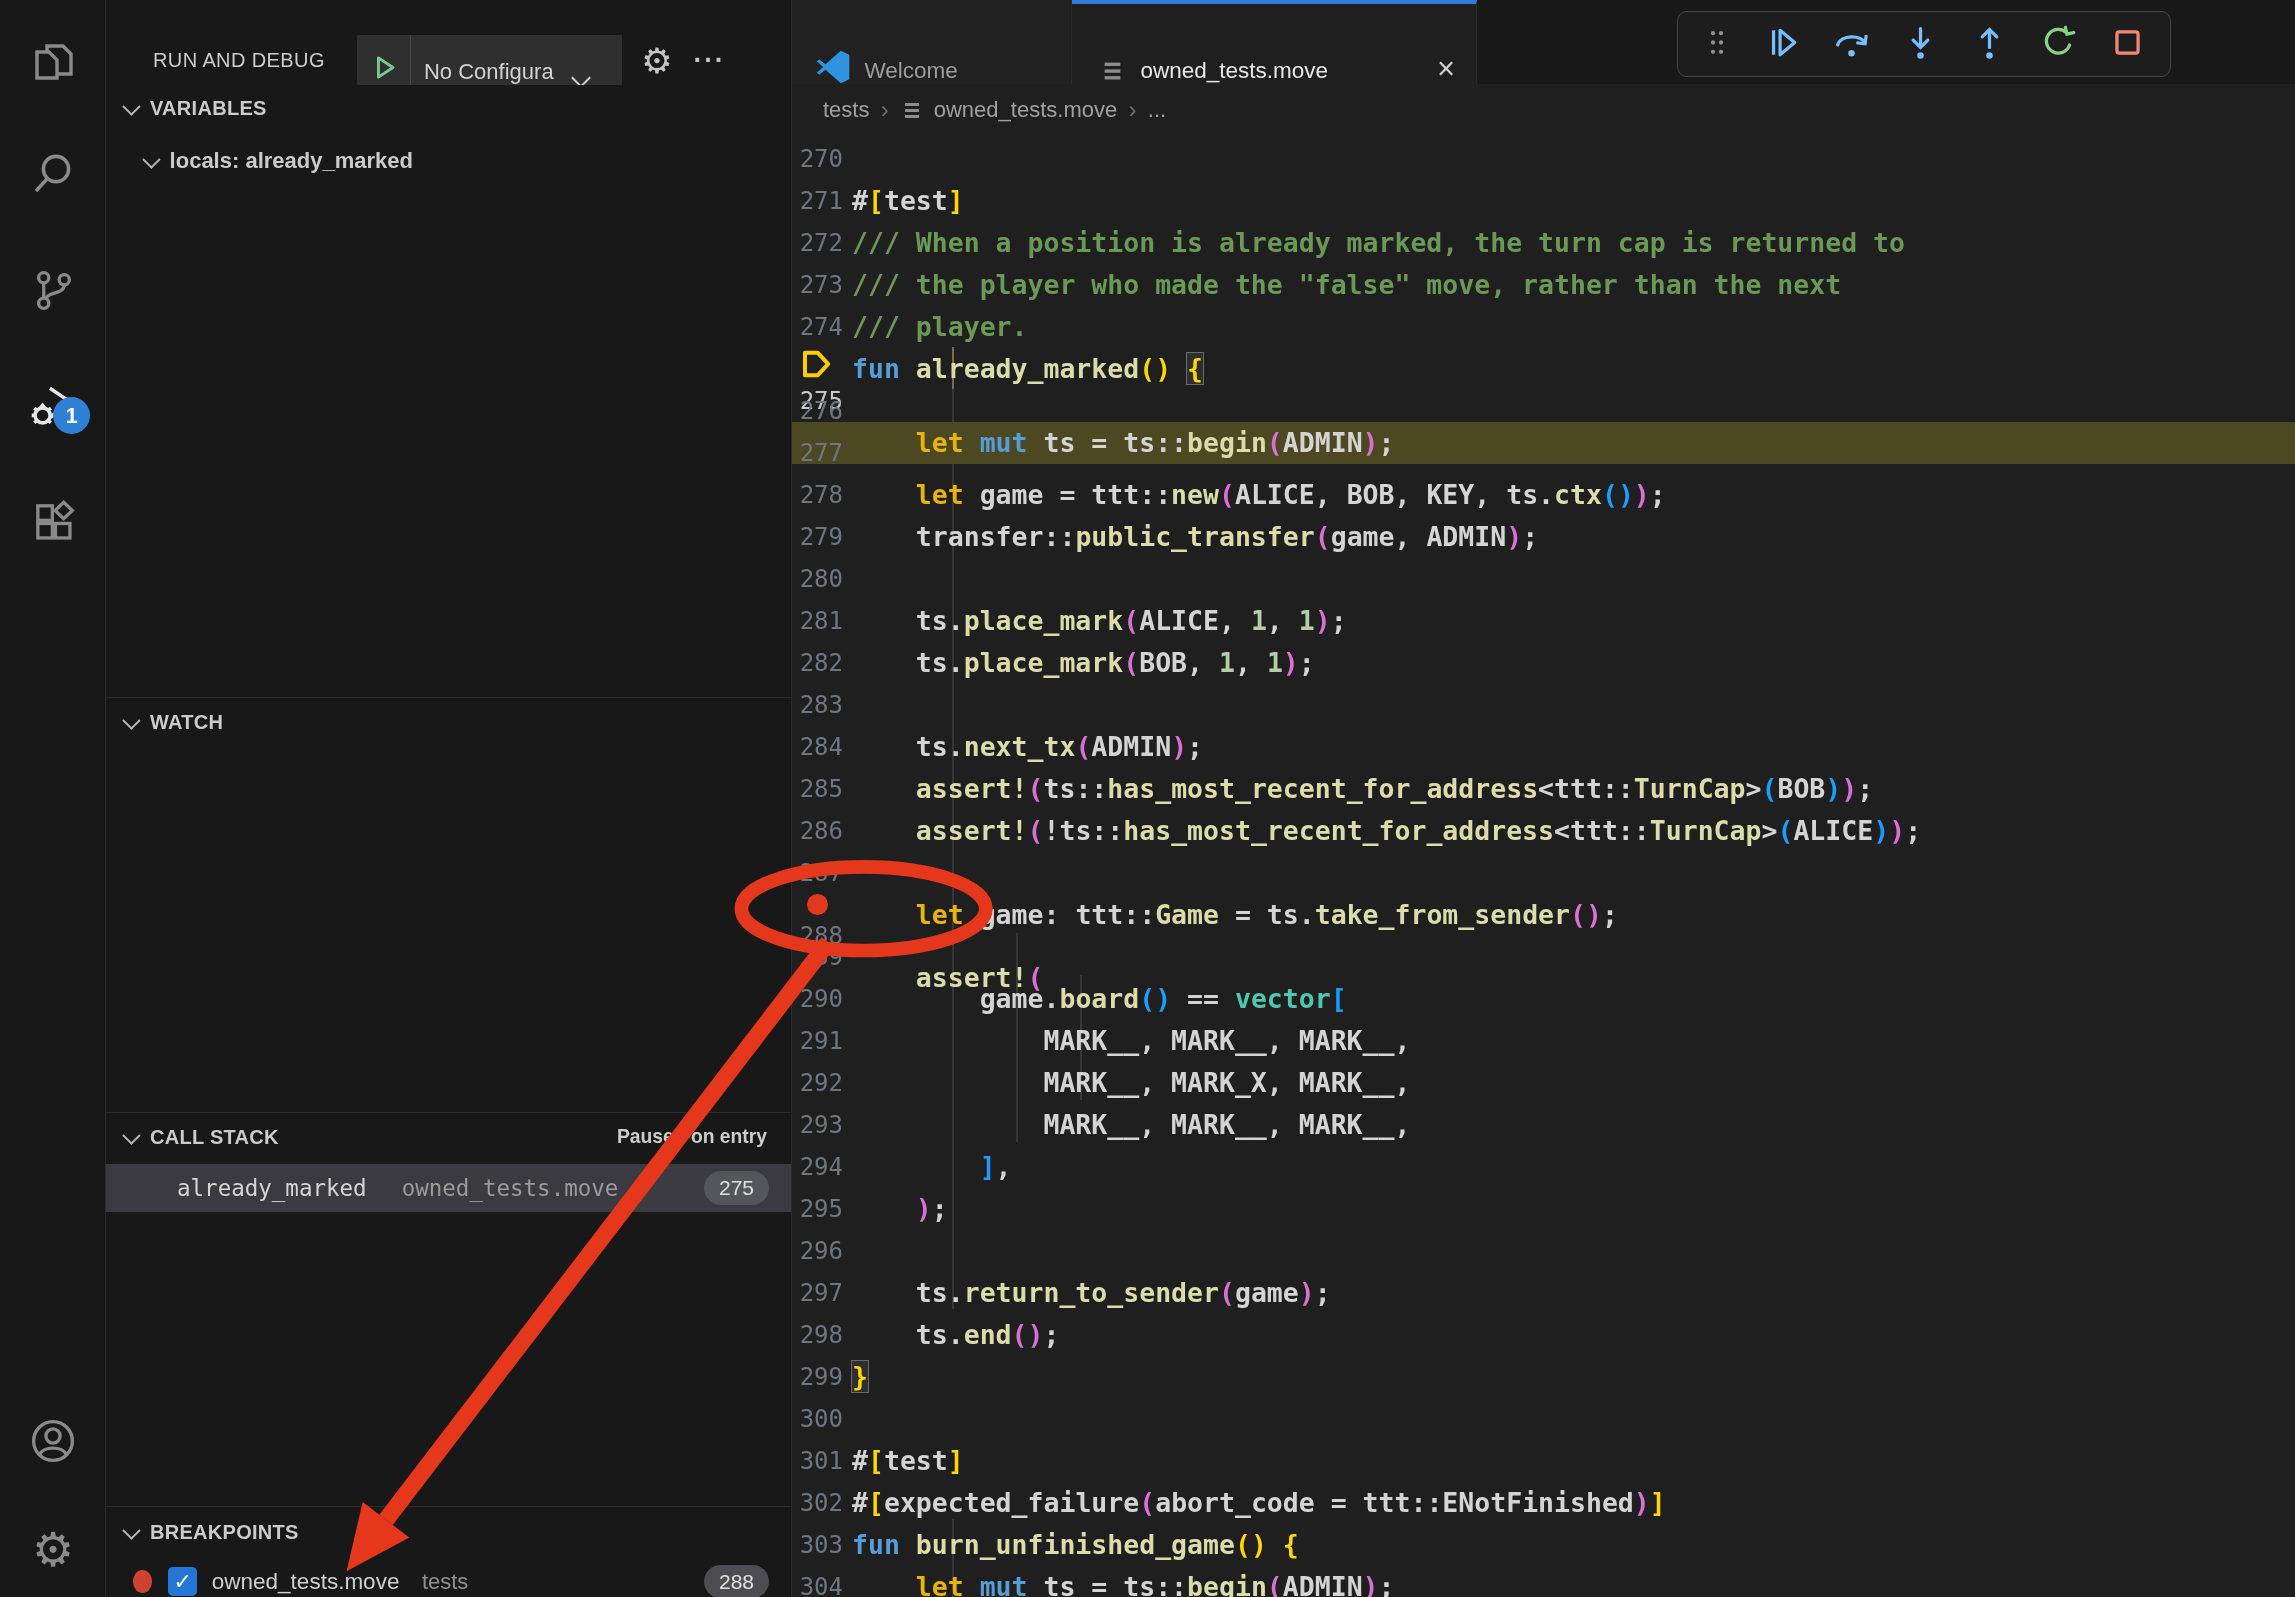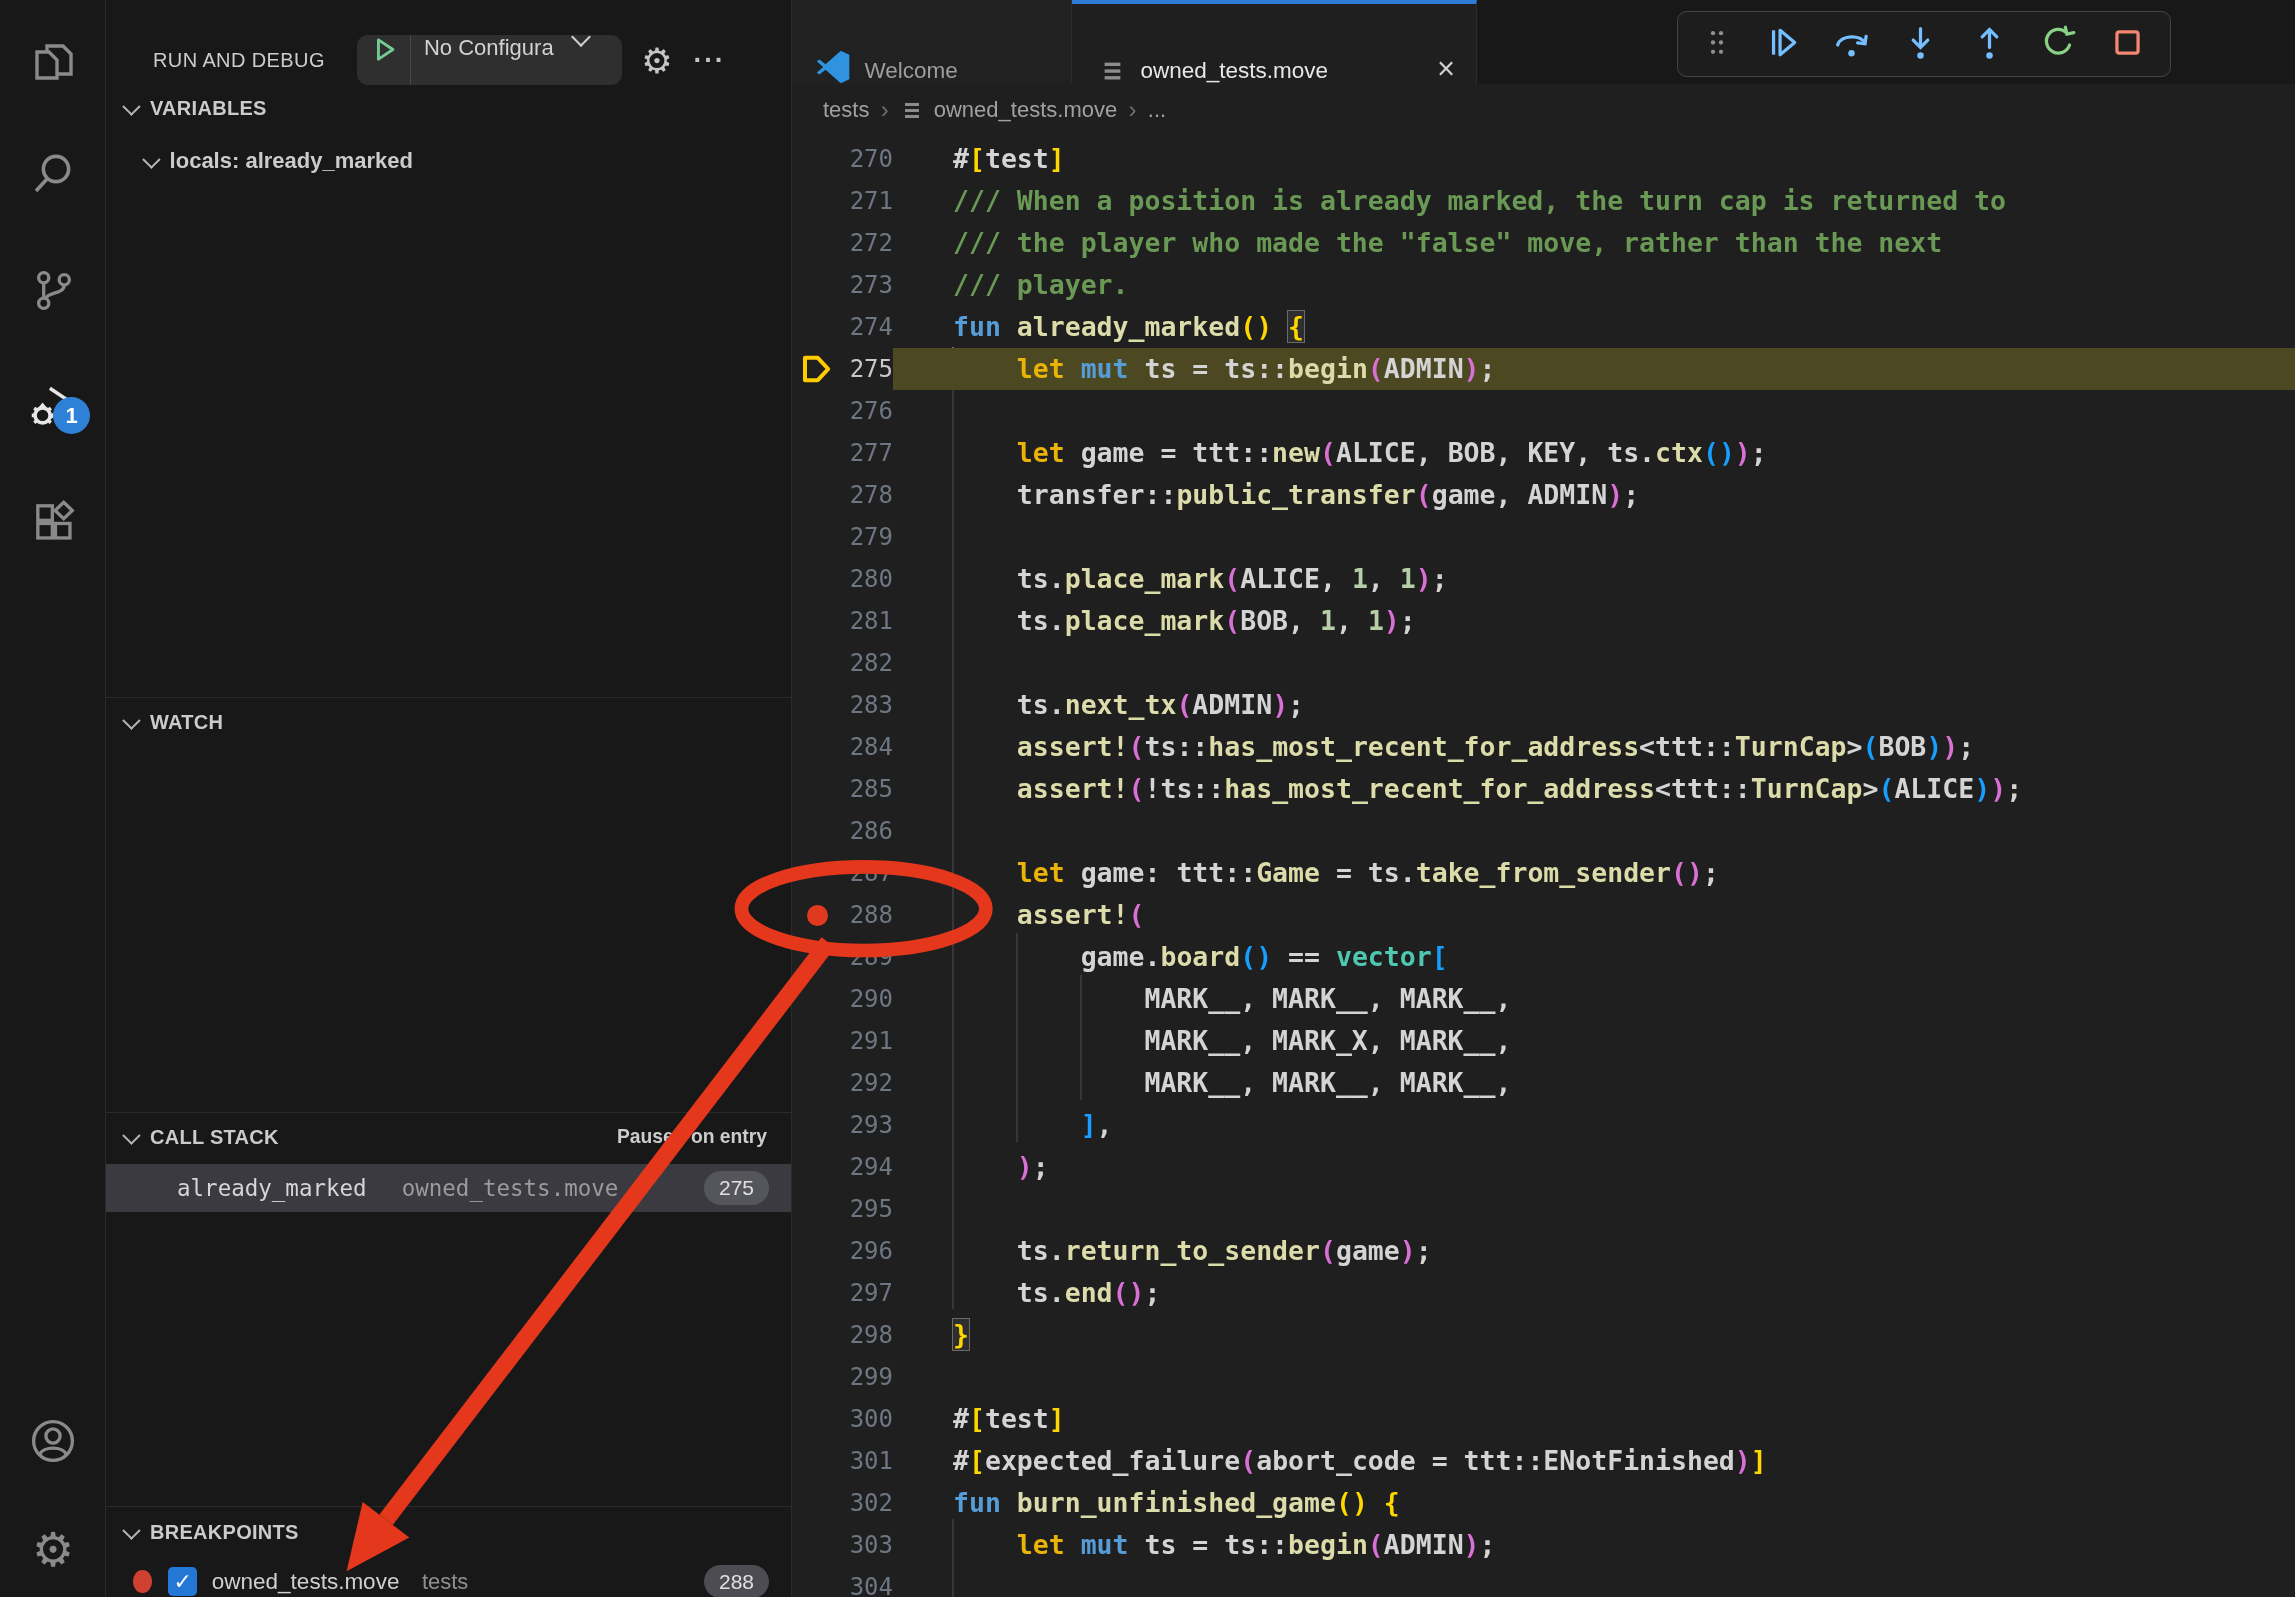--- a/index.html
+++ b/index.html
@@ -11,22 +11,22 @@
   .ab-item{position:absolute;left:26.5px;width:53px;height:53px;display:flex;align-items:center;justify-content:center;}
   .ab-badge{position:absolute;left:53px;top:397px;width:37px;height:37px;border-radius:50%;
             background:#2f81d7;color:#fff;font-weight:bold;font-size:22px;display:flex;
             align-items:center;justify-content:center;z-index:4;}
   .gear-glyph{font-size:47px;color:#8a8a8a;line-height:1;}
   
   #sidebar{position:absolute;left:106px;top:0;width:685px;height:100%;background:#181818;
            border-right:0.8px solid #2b2b2b;z-index:2;color:#cccccc;}
   .sb-header{position:absolute;left:0;top:18px;width:100%;height:84px;display:flex;align-items:center;}
   .sb-title{margin-left:47px;font-size:20px;color:#cccccc;letter-spacing:0.4px;white-space:nowrap;}
-  .cfg-btn{margin-left:32px;height:50px;width:265px;background:#2f2f2f;border-radius:11px;
-           display:flex;align-items:flex-start;overflow:hidden;}
+  .cfg-btn{margin-left:32px;height:50px;width:265px;background:#2f2f2f;border-radius:1px;
+           display:flex;align-items:flex-end;overflow:hidden;}
   .cfg-play{margin:0 11.3px 0 13px;}
   .cfg-div{width:0.8px;height:50px;background:#474747;}
   .cfg-label{font-size:22px;color:#d2d2d2;margin-left:13px;width:150px;white-space:nowrap;overflow:hidden;}
   .chev-down{width:12px;height:12px;border-left:2.4px solid #cfcfcf;border-bottom:2.4px solid #cfcfcf;
              transform:rotate(-45deg);margin:-4.8px 8px 0 0;flex:none;}
   .hdr-gear{font-size:35px;color:#c5c5c5;margin-left:19.3px;line-height:1;}
   .hdr-more{font-size:27px;color:#c5c5c5;margin-left:21px;font-weight:bold;letter-spacing:1.6px;}
   .section{position:absolute;left:0;width:100%;}
   .sec-head{display:flex;align-items:center;height:48px;}
   .sec-chev{width:11.3px;height:11.3px;border-left:2.4px solid #b6b6b6;border-bottom:2.4px solid #b6b6b6;
@@ -62,21 +62,21 @@
   #dbg-toolbar{position:absolute;left:885px;top:11.3px;width:494px;height:66px;background:#1d1d1d;
                border:1.6px solid #454545;border-radius:9.7px;display:flex;align-items:center;
                justify-content:space-around;padding:0 8px;box-sizing:border-box;z-index:5;}
   
   #breadcrumb{position:absolute;left:0;top:84px;right:0;height:51px;display:flex;align-items:center;
               padding-left:31px;color:#a0a0a0;font-size:22px;}
   .bc-sep{color:#6e6e6e;font-size:24px;margin:0 11.3px;}
   .bc-icon{margin-right:9.7px;display:flex;}
   
   #code{position:absolute;left:0;top:138px;right:0;}
-  .code-row{display:flex;height:42px;}
+  .code-row{display:flex;height:42px;flex-direction:column;}
   .gl{width:50px;flex:none;display:flex;align-items:center;justify-content:center;}
   .ln{width:51px;flex:none;text-align:right;font-family:"DejaVu Sans Mono",monospace;
       font-size:24px;color:#6e7681;line-height:42px;}
   .cw{flex:1;padding-left:60px;font-family:"DejaVu Sans Mono",monospace;font-size:26.5px;
       line-height:42px;white-space:pre;color:#d4d4d4;font-weight:bold;}
   .code-row.hl .cw{background:#4c4922;}
   .code-row.hl .ln{color:#c8c8c8;}
   .bp-gutter{width:21px;height:21px;border-radius:50%;background:#e0391f;}
   .tk.w{color:#d4d4d4}.tk.cm{color:#6a9955}.tk.kb{color:#569cd6}.tk.kp{color:#eab308}
   .tk.fn{color:#dcdcaa}.tk.ty{color:#4ec9b0}.tk.nm{color:#b5cea8}

